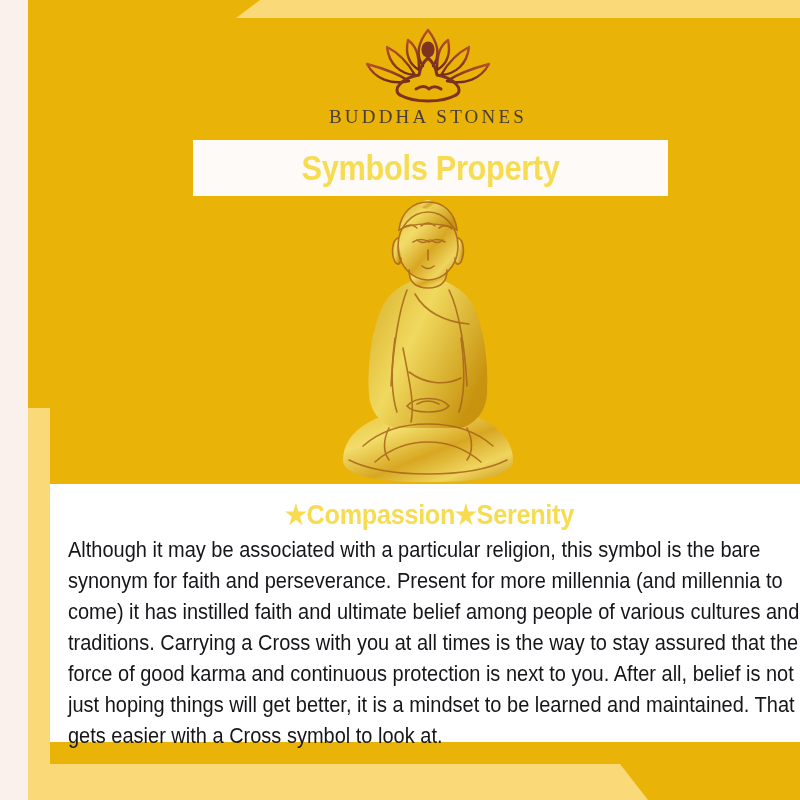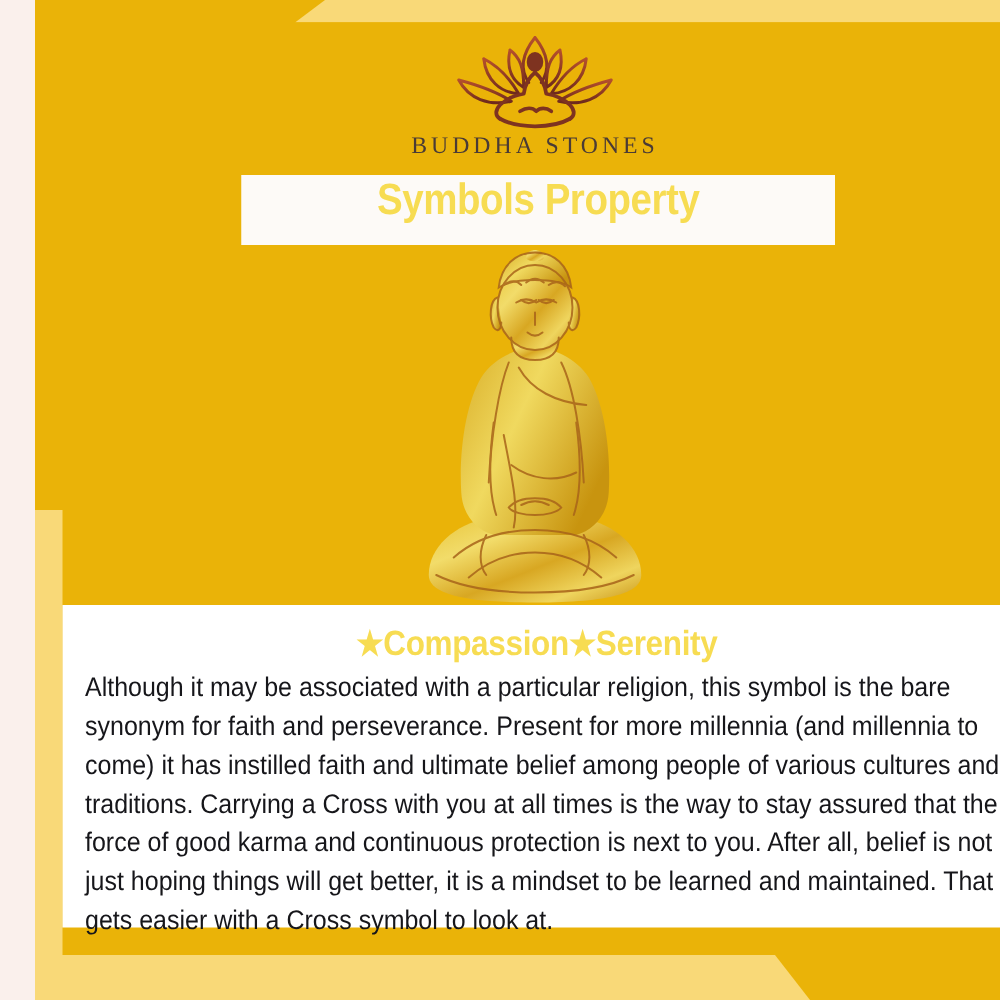--- a/index.html
+++ b/index.html
@@ -91,21 +91,21 @@
 
   
   .title-band {
     position: absolute;
     top: 140px;
     left: 165px;
     width: 475px;
     height: 56px;
     background: #fdfaf7;
     display: flex;
-    align-items: flex-start;
+    align-items: center;
     justify-content: center;
   }
   .title-text {
     font-family: "Liberation Sans Narrow", "Liberation Sans", sans-serif;
     font-weight: 700;
     font-size: 35px;
     color: #f7dc52;
     letter-spacing: -0.4px;
     transform: scaleX(0.88);
     white-space: nowrap;

